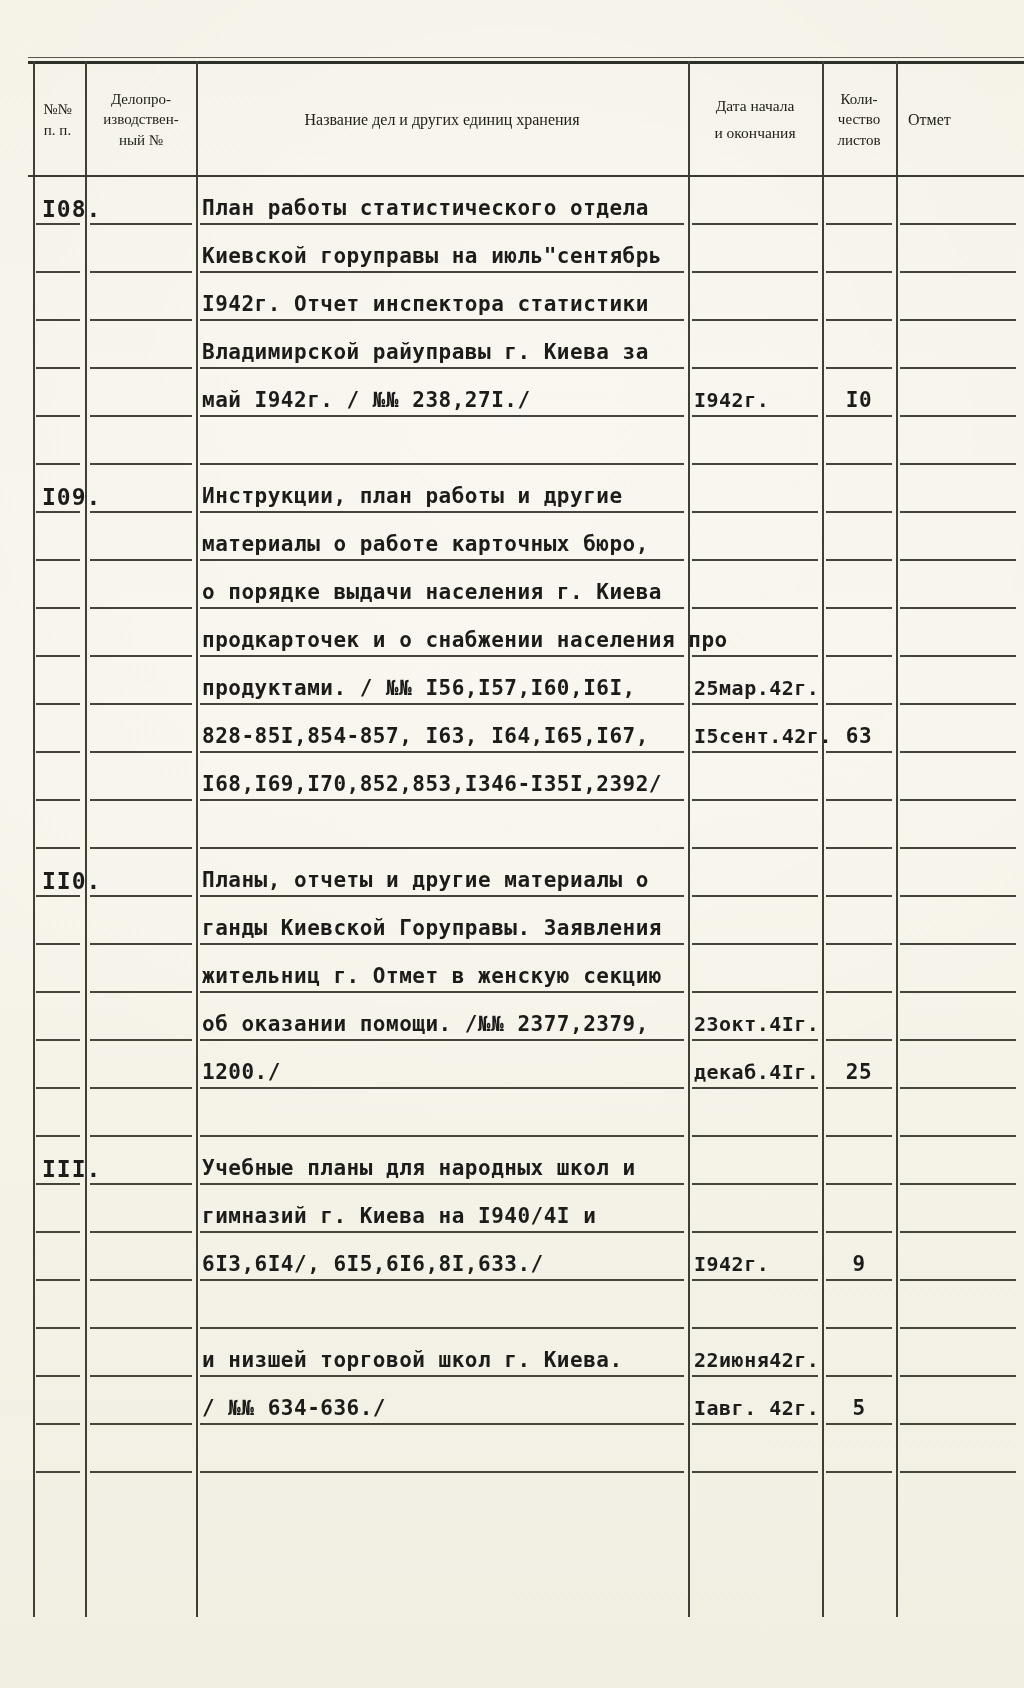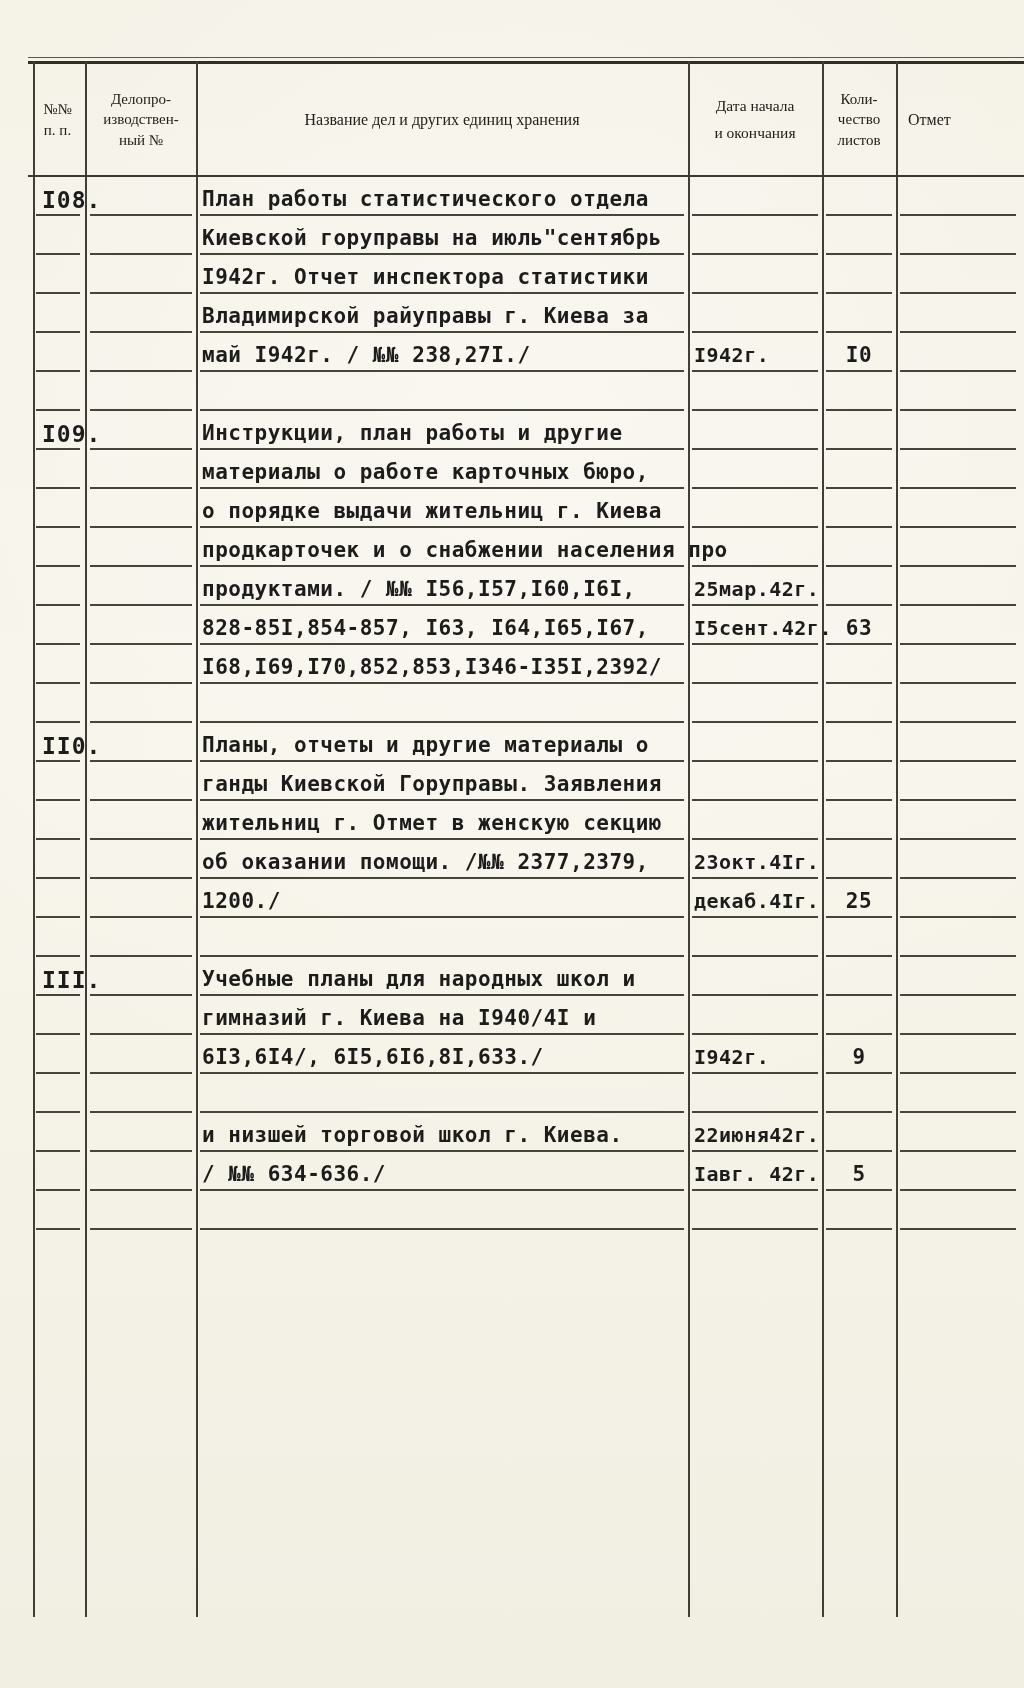--- a/index.html
+++ b/index.html
@@ -26,21 +26,21 @@
   .hcell{position:absolute;top:0;height:111px;display:flex;flex-direction:column;
     justify-content:center;align-items:center;text-align:center;line-height:1.35;}
   .hc1{left:30px;width:55px;font-size:15px;}
   .hc2{left:88px;width:106px;font-size:15px;}
   .hc3{left:198px;width:488px;font-size:16px;}
   .hc4{left:690px;width:130px;font-size:15.5px;gap:6px;}
   .hc5{left:824px;width:70px;font-size:15px;}
   .hc6{left:898px;width:122px;font-size:16px;align-items:flex-start;padding-left:10px;box-sizing:border-box;}
   
   .rows{position:absolute;left:0;top:177px;width:100%;}
-  .row{position:relative;height:39px;width:100%;}
+  .row{position:relative;height:48px;width:100%;}
   .seg{position:absolute;bottom:0;height:2px;background:#45453c;}
   .typed{position:absolute;bottom:5px;font-family:"DejaVu Sans Mono", monospace;
     font-weight:bold;color:#1c1c1a;white-space:pre;letter-spacing:.5px;font-size:21px;}
   .num{left:42px;bottom:3px;font-size:23px;letter-spacing:1px;}
   .t3{left:202px;}
   .t4{left:694px;font-size:20px;}
   .t5{left:826px;width:66px;text-align:center;font-size:21px;}
 </style>
 </head>
 <body>
@@ -162,21 +162,21 @@
         <span class="seg" style="left: 900px; width: 116px;"></span>
         <span class="typed t3">материалы о работе карточных бюро,</span>
       </div>
       <div class="row">
         <span class="seg" style="left: 36px; width: 44px;"></span>
         <span class="seg" style="left: 90px; width: 102px;"></span>
         <span class="seg" style="left: 200px; width: 484px;"></span>
         <span class="seg" style="left: 692px; width: 126px;"></span>
         <span class="seg" style="left: 826px; width: 66px;"></span>
         <span class="seg" style="left: 900px; width: 116px;"></span>
-        <span class="typed t3">о порядке выдачи жительниц г. Киева</span>
+        <span class="typed t3">о порядке выдачи населения г. Киева</span>
       </div>
       <div class="row">
         <span class="seg" style="left: 36px; width: 44px;"></span>
         <span class="seg" style="left: 90px; width: 102px;"></span>
         <span class="seg" style="left: 200px; width: 484px;"></span>
         <span class="seg" style="left: 692px; width: 126px;"></span>
         <span class="seg" style="left: 826px; width: 66px;"></span>
         <span class="seg" style="left: 900px; width: 116px;"></span>
         <span class="typed t3">продкарточек и о снабжении населения про</span>
       </div>

